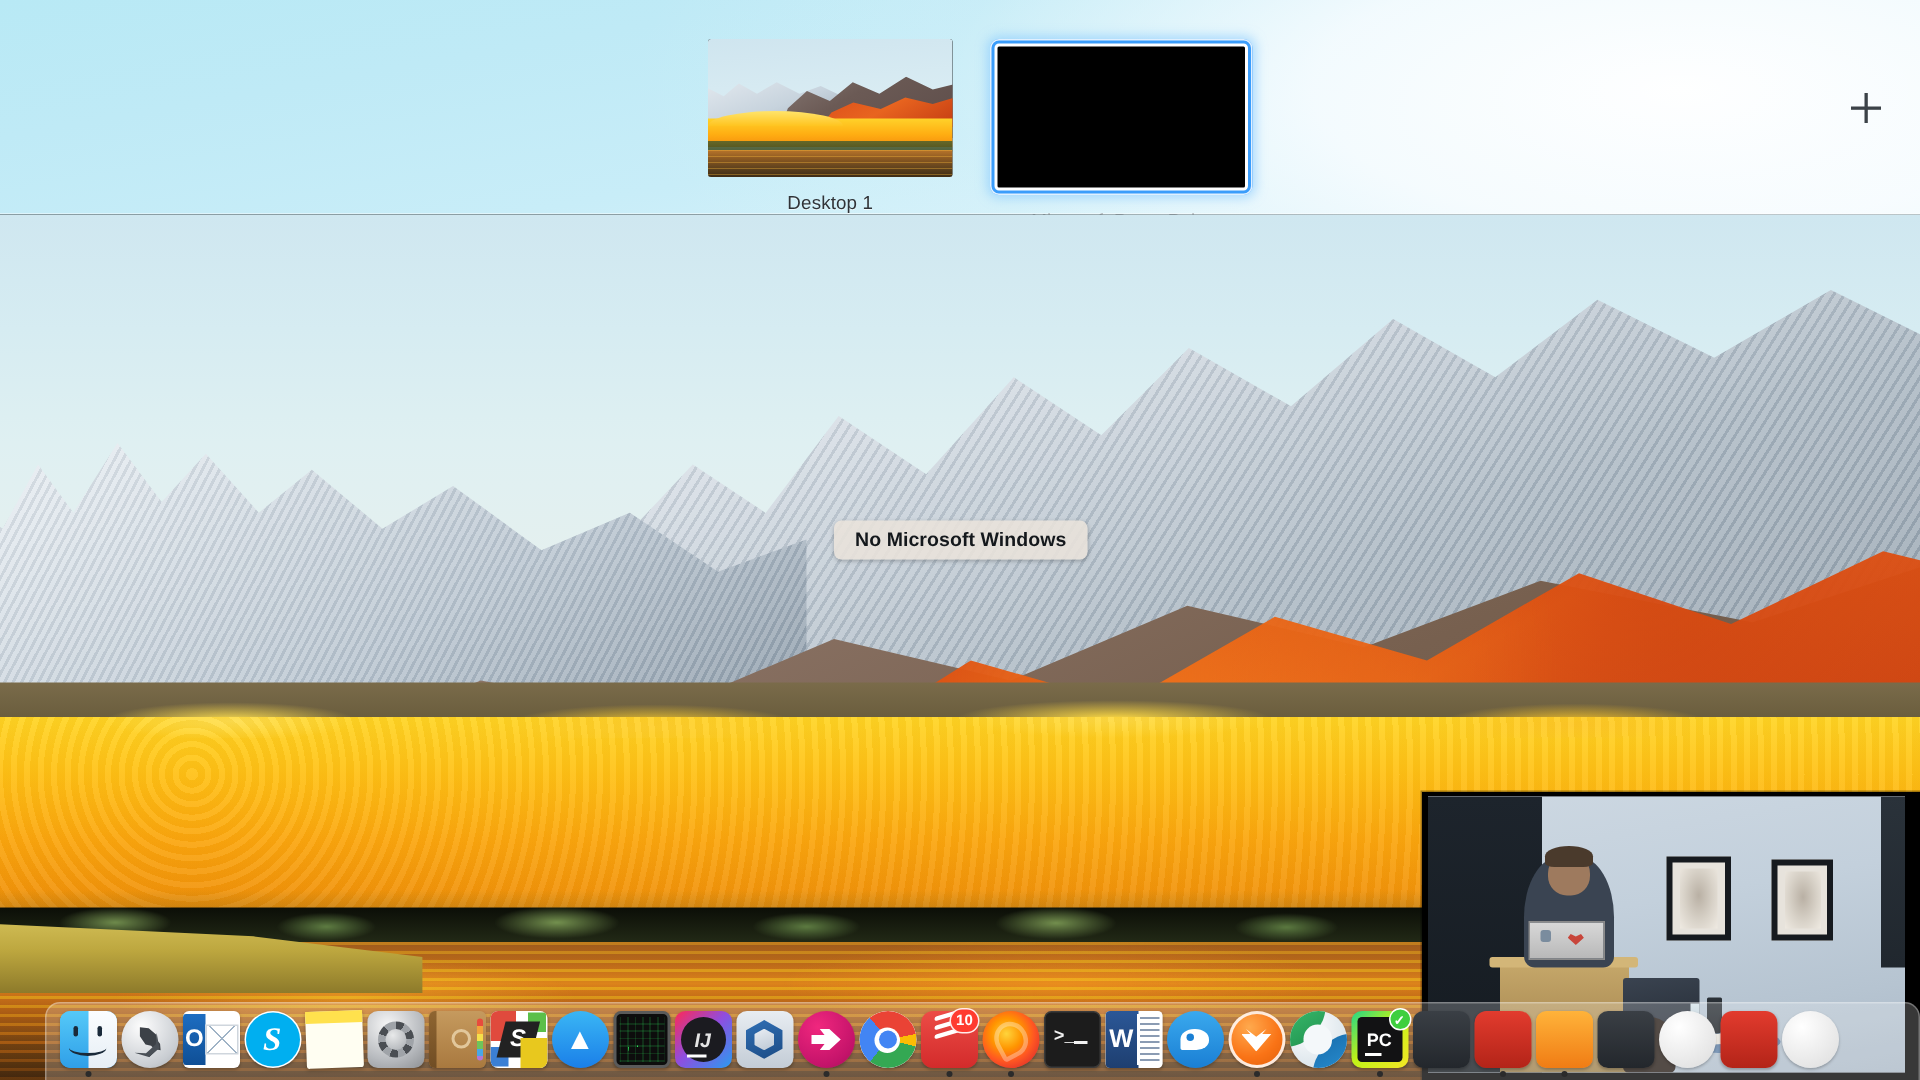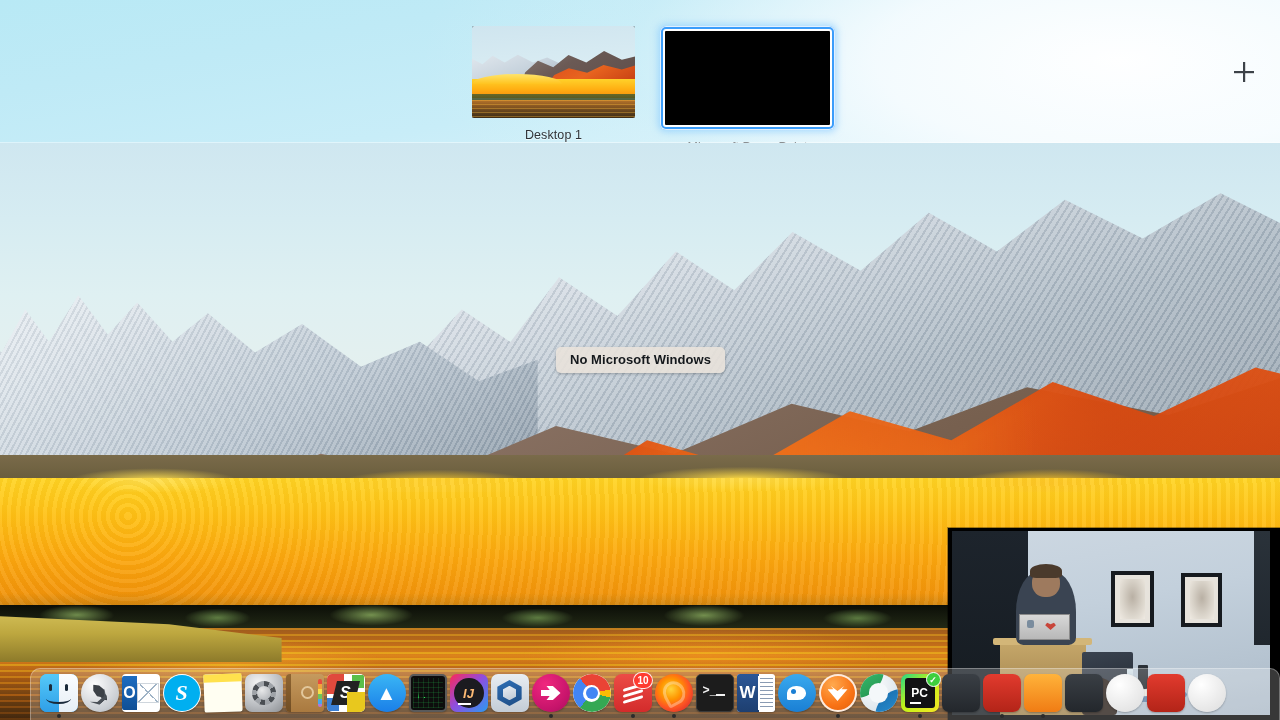--- a/index.html
+++ b/index.html
@@ -321,21 +321,21 @@
   .ic-activity{ background:#0d0d0d; border-radius:5px; border:2px solid #5a5a5a; }
   .ic-activity .grid{position:absolute;inset:2px;
      background:repeating-linear-gradient(90deg,rgba(40,200,80,.18) 0 1px,transparent 1px 5px),
                 repeating-linear-gradient(0deg,rgba(40,200,80,.18) 0 1px,transparent 1px 5px);}
   .ic-activity .wave{position:absolute;left:2px;right:2px;top:44%;height:10px;
      background:linear-gradient(90deg,transparent 0 18%,#2ee65a 18% 21%,transparent 21% 38%,#2ee65a 38% 41%,transparent 41% 100%);
      clip-path:polygon(0 60%,14% 60%,18% 0,22% 100%,26% 60%,44% 60%,48% 10%,52% 100%,56% 60%,100% 60%,100% 70%,0 70%);}
 
   .ic-intellij{ background:linear-gradient(135deg,#fe2857 0%,#8e4ee0 48%,#2a9bf0 100%); border-radius:7px; }
   .ic-intellij .inner{position:absolute;inset:4px;background:#1b1b20;border-radius:15px;
-     display:flex;align-items:center;justify-content:center;color:#fdba74;font-size:13px;font-weight:bold;font-style:italic;}
+     display:flex;align-items:center;justify-content:center;color:#e5e5e5;font-size:13px;font-weight:bold;font-style:italic;}
   .ic-intellij .bar{position:absolute;left:8px;bottom:7px;width:13px;height:2px;background:#fff;}
 
   .ic-vbox{ background:linear-gradient(180deg,#e8edf2,#c3ccd6); border-radius:7px; }
   .ic-vbox .box{position:absolute;left:18%;top:16%;width:64%;height:68%;
      background:linear-gradient(160deg,#2f6fb5,#1d4c85);
      clip-path:polygon(50% 0%,100% 26%,100% 74%,50% 100%,0% 74%,0% 26%);}
   .ic-vbox .box::after{content:"";position:absolute;left:22%;top:22%;width:56%;height:56%;
      background:linear-gradient(160deg,#e9eef4,#bdc8d4);
      clip-path:polygon(50% 0%,100% 26%,100% 74%,50% 100%,0% 74%,0% 26%);}
 
@@ -347,21 +347,21 @@
 
   .ic-chrome{ background:#fff; border-radius:50%; position:relative; overflow:hidden; }
   .ic-chrome .c-r{position:absolute;inset:0;background:conic-gradient(from -40deg,
      #ea4335 0 33%,#fbbc05 33% 40%,#34a853 40% 72%,#4285f4 72% 100%);border-radius:50%;}
   .ic-chrome .c-w{position:absolute;left:50%;top:50%;width:17px;height:17px;margin:-8.5px 0 0 -8.5px;
      background:#fff;border-radius:50%;}
   .ic-chrome .c-b{position:absolute;left:50%;top:50%;width:12px;height:12px;margin:-6px 0 0 -6px;
      background:#4285f4;border-radius:50%;}
 
   .ic-todoist{ background:linear-gradient(180deg,#ec4c46,#d32b2b); border-radius:8px;
-     display:flex;align-items:center;justify-content:center;}
+     display:flex;align-items:flex-start;justify-content:center;}
   .ic-todoist .chev{width:20px;height:16px;position:relative;}
   .ic-todoist .chev i{position:absolute;left:0;width:100%;height:3px;background:#fff;
      border-radius:2px;transform:skewY(-16deg);display:block;}
   .ic-todoist .chev i:nth-child(1){top:1px;}
   .ic-todoist .chev i:nth-child(2){top:7px;}
   .ic-todoist .chev i:nth-child(3){top:13px;}
 
   .ic-firefox{ background:radial-gradient(circle at 42% 40%,#ffd43b 0%,#ff9500 32%,#ff5722 58%,#e0322b 82%,#b7225a 100%);
      border-radius:50%; }
   .ic-firefox .swirl{position:absolute;left:22%;top:18%;width:58%;height:62%;

